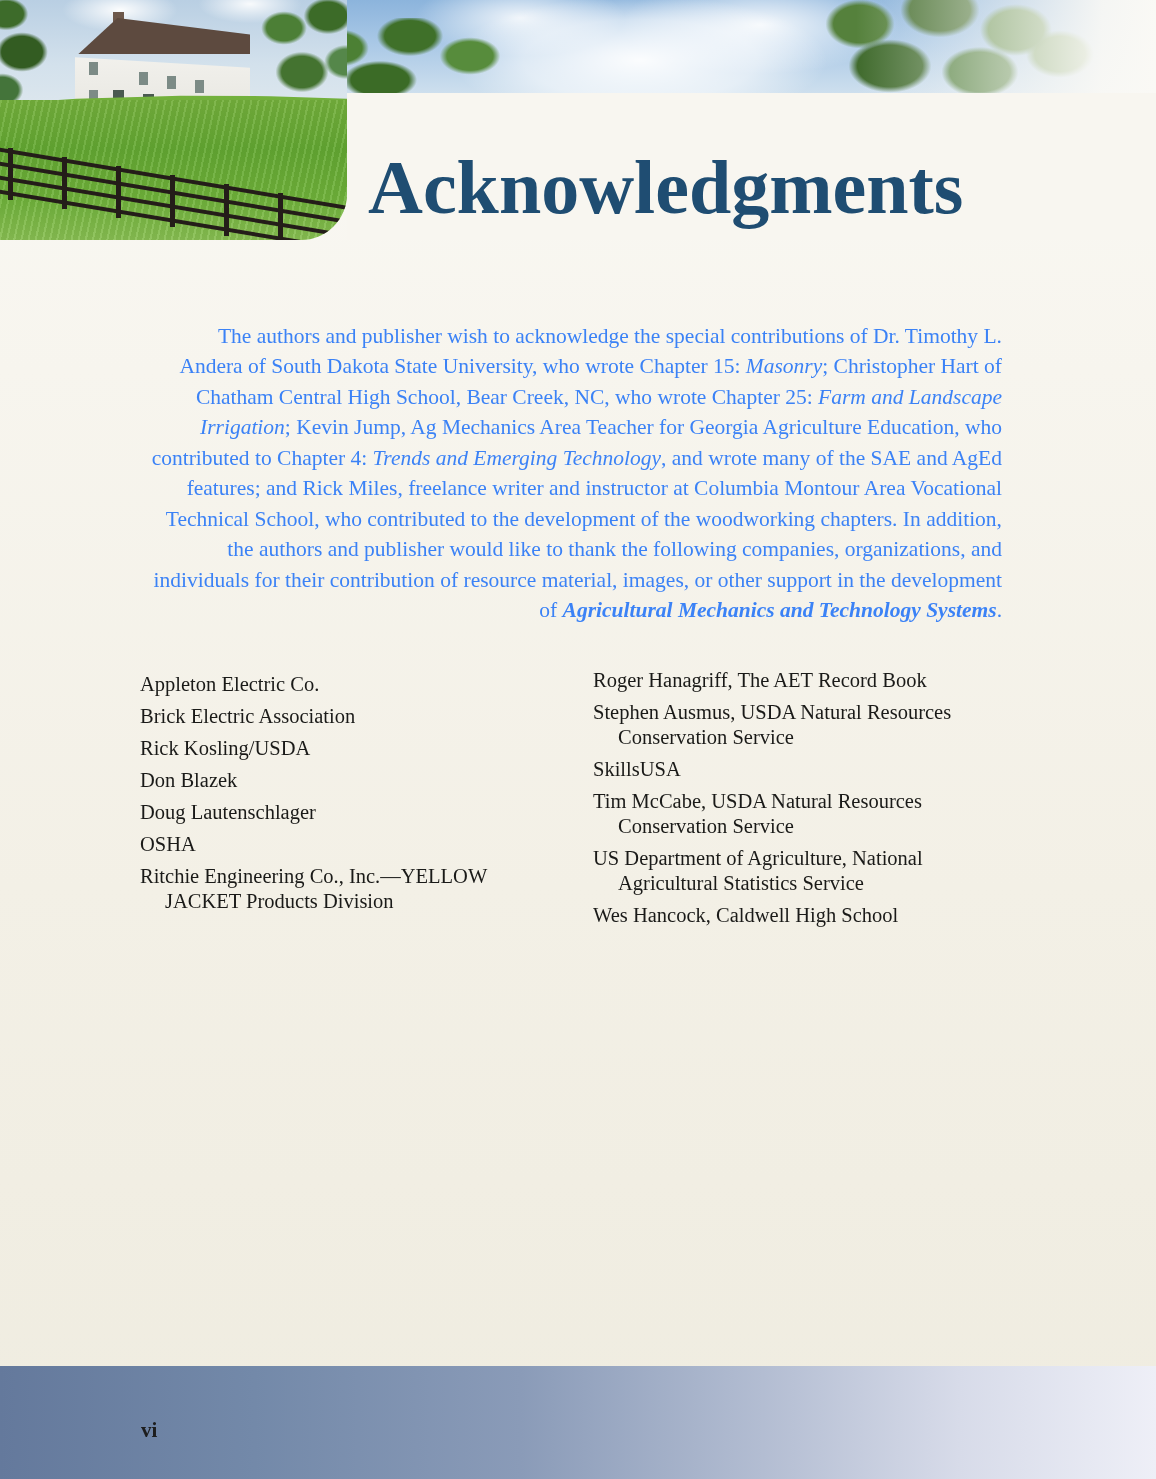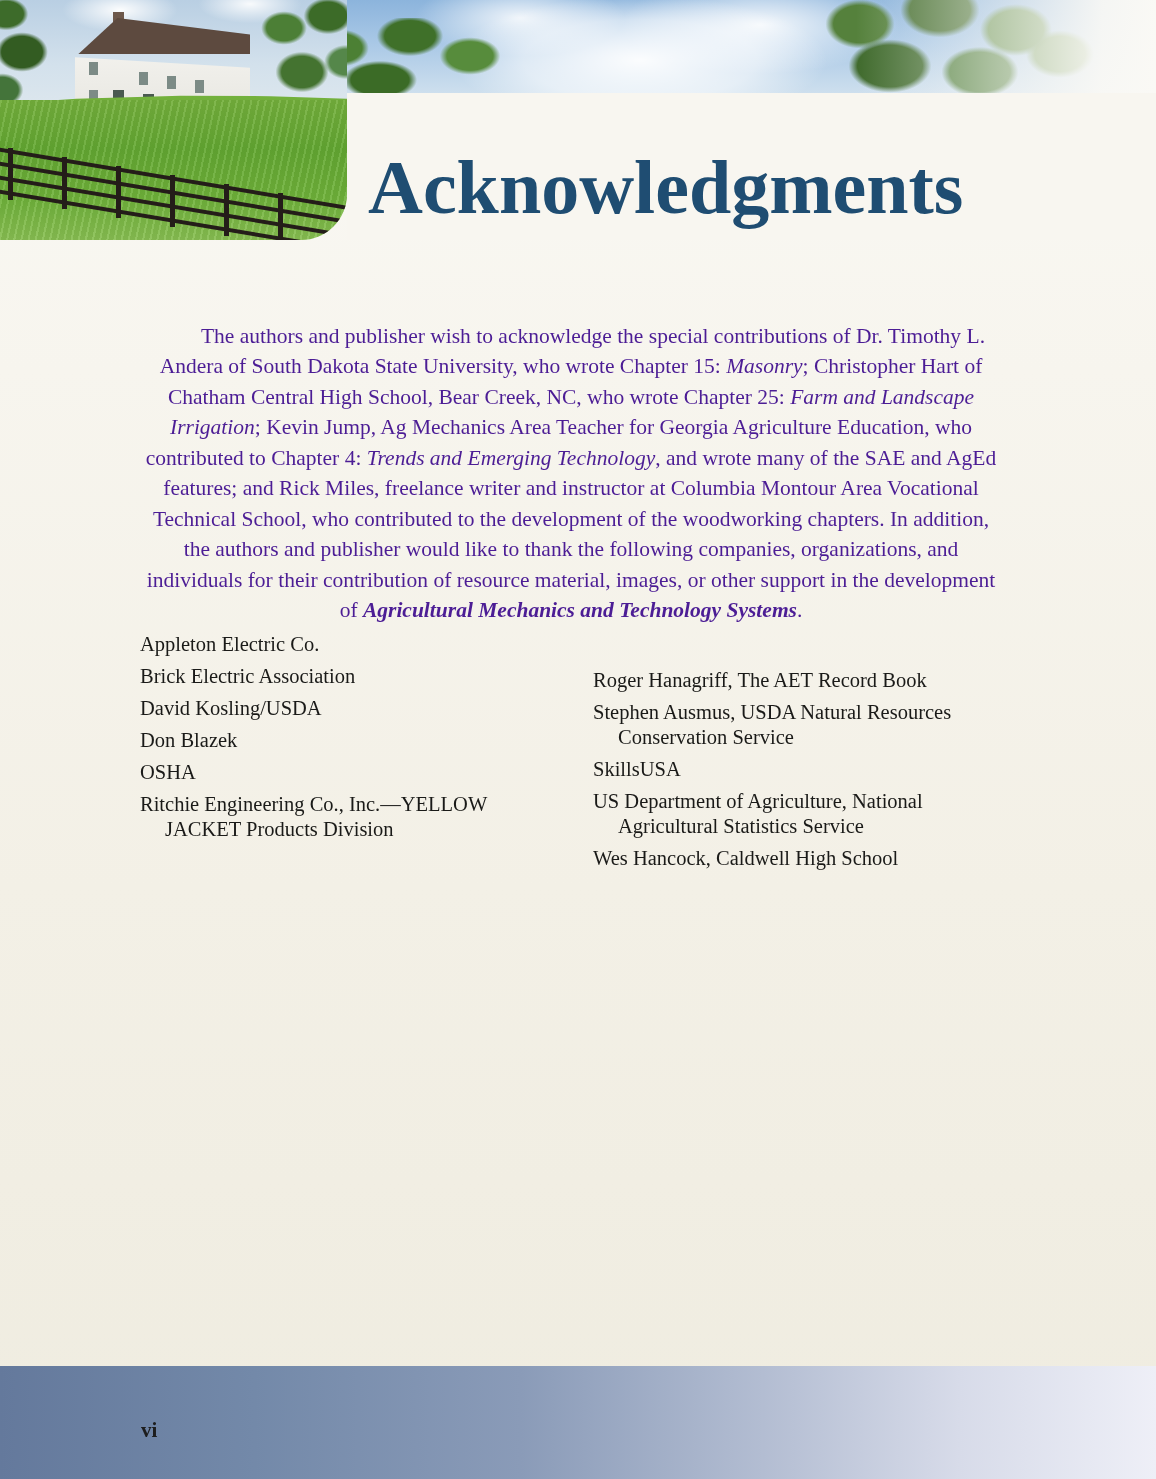--- a/index.html
+++ b/index.html
@@ -208,42 +208,42 @@
   }
 
   
   .intro {
     position: absolute;
     left: 140px;
     top: 299px;
     width: 862px;
     font-size: 21.5px;
     line-height: 30.5px;
-    color: #4c1d95;
+    color: #3b82f6;
     text-indent: 44px;
-    text-align: center;
+    text-align: right;
   }
   .intro i { font-style: italic; }
   .intro .bi { font-style: italic; font-weight: bold; }
 
   
   .credits {
     position: absolute;
     left: 140px;
     top: 632px;
     width: 880px;
   }
   .credit-col {
     position: absolute;
     top: 0;
     font-size: 20.5px;
     line-height: 25px;
     color: #1a1a18;
   }
-  .credit-col.left  { left: 0px;   width: 400px; }
+  .credit-col.left  { left: 0px;   width: 400px; margin-top: 40px; }
   .credit-col.right { left: 453px; width: 420px; margin-top: 36px; }
   .credit-item {
     margin: 0 0 7px 0;
     padding-left: 25px;
     text-indent: -25px;
   }
 
   
   .footer-bar {
     position: absolute;
@@ -318,28 +318,30 @@
 
   <h1 class="page-title">Acknowledgments</h1>
 </div>
 
 <p class="intro"><span>The authors and publisher wish to acknowledge the special contributions of Dr. Timothy L. Andera of South Dakota State University, who wrote Chapter 15: </span><i>Masonry</i><span>; Christopher Hart of Chatham Central High School, Bear Creek, NC, who wrote Chapter 25: </span><i>Farm and Landscape Irrigation</i><span>; Kevin Jump, Ag Mechanics Area Teacher for Georgia Agriculture Education, who contributed to Chapter 4: </span><i>Trends and Emerging Technology</i><span>, and wrote many of the SAE and AgEd features; and Rick Miles, freelance writer and instructor at Columbia Montour Area Vocational Technical School, who contributed to the development of the woodworking chapters. In addition, the authors and publisher would like to thank the following companies, organizations, and individuals for their contribution of resource material, images, or other support in the development of </span><span class="bi">Agricultural Mechanics and Technology Systems</span><span>.</span></p>
 
 <div class="credits">
   <div class="credit-col left">
     <div class="credit-item">Appleton Electric Co.</div>
     <div class="credit-item">Brick Electric Association</div>
-    <div class="credit-item">David Kosling/USDA</div>
+    <div class="credit-item">Rick Kosling/USDA</div>
     <div class="credit-item">Don Blazek</div>
+    <div class="credit-item">Doug Lautenschlager</div>
     <div class="credit-item">OSHA</div>
     <div class="credit-item">Ritchie Engineering Co., Inc.—YELLOW JACKET Products Division</div>
   </div>
   <div class="credit-col right">
     <div class="credit-item">Roger Hanagriff, The AET Record Book</div>
     <div class="credit-item">Stephen Ausmus, USDA Natural Resources Conservation Service</div>
     <div class="credit-item">SkillsUSA</div>
+    <div class="credit-item">Tim McCabe, USDA Natural Resources Conservation Service</div>
     <div class="credit-item">US Department of Agriculture, National Agricultural Statistics Service</div>
     <div class="credit-item">Wes Hancock, Caldwell High School</div>
   </div>
 </div>
 
 <div class="footer-bar"></div>
 <div class="page-number">vi</div>
 
 </body></html>

